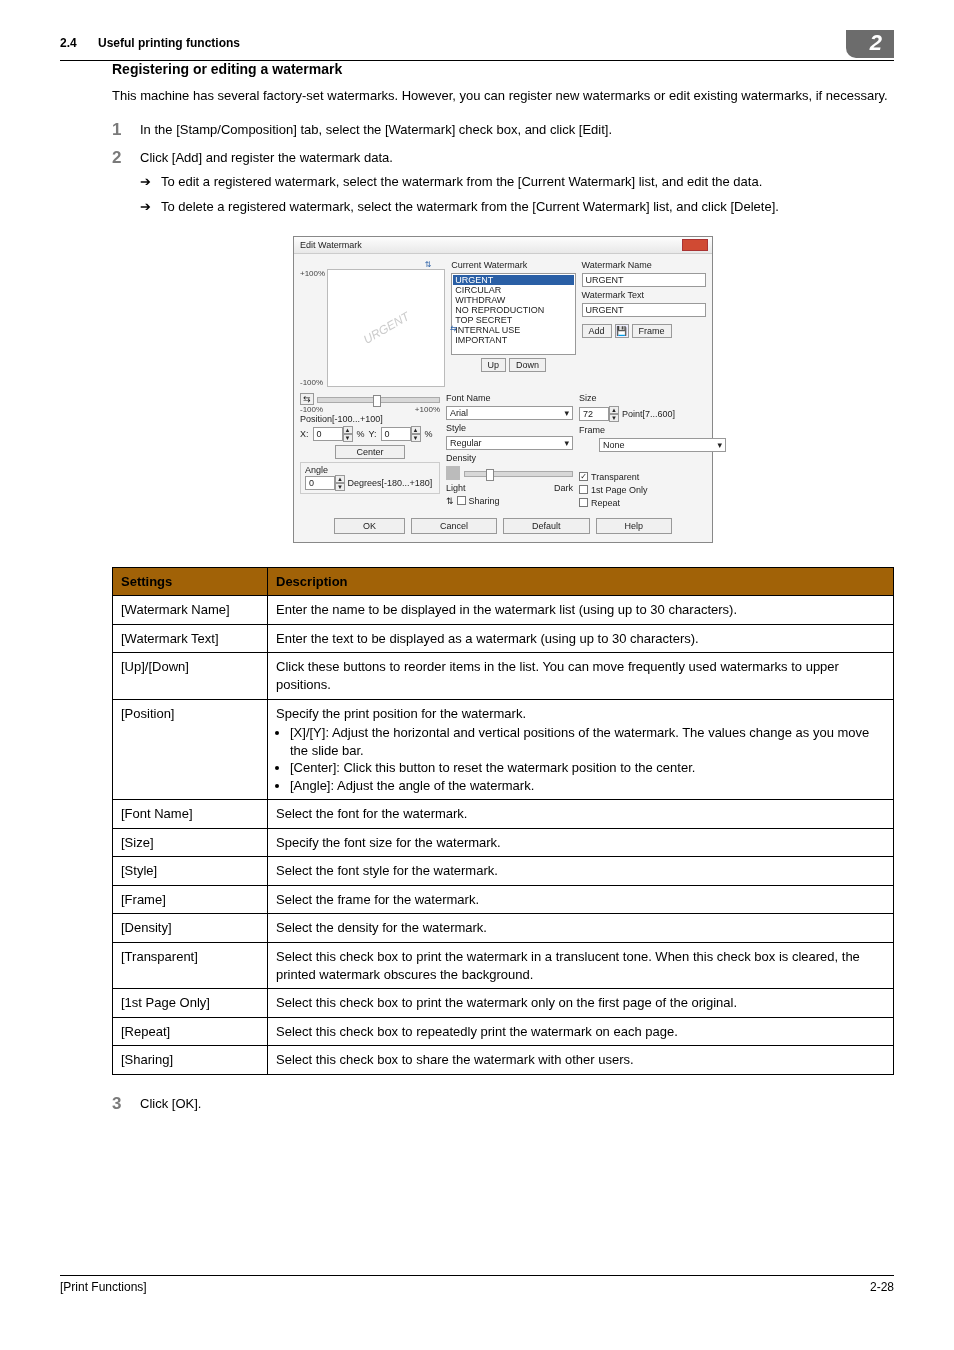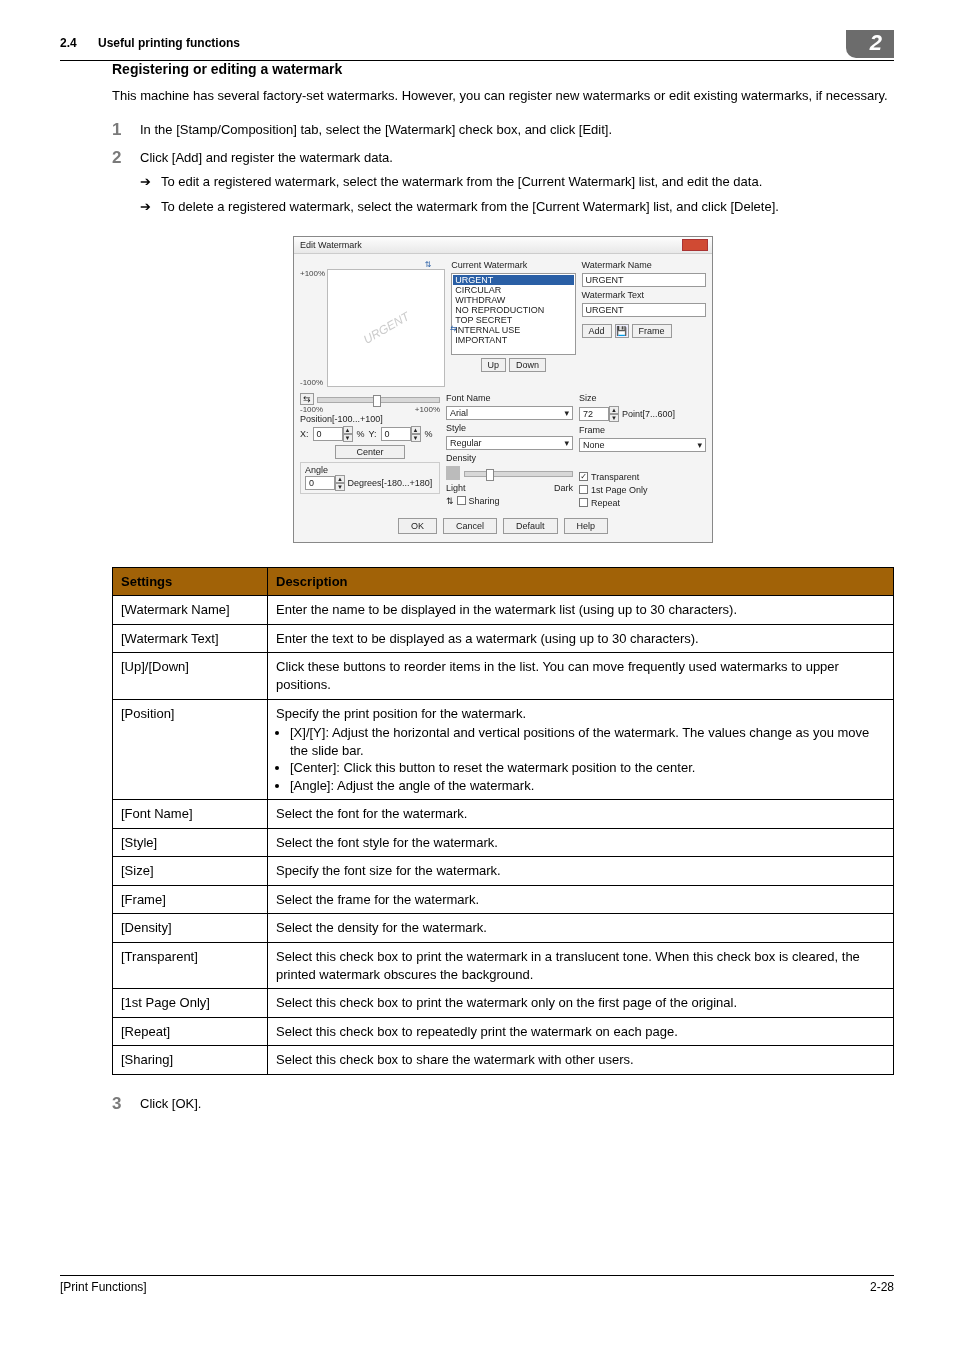--- a/index.html
+++ b/index.html
@@ -113,21 +113,21 @@
   .field-label { font-size:9px; color:#222; }
   .sliderbar {
     height:6px; background:#d8d8d8; border:1px solid #aaa;
     position:relative; margin:2px 0 0 0;
   }
   .slider-thumb {
     position:absolute; top:-3px; width:8px; height:12px;
     background:#fff; border:1px solid #888;
   }
   .dlg-bottom { display:flex; justify-content:center; gap:6px; padding:4px 0 2px 0; }
-  .dlg-bottom .smbtn { padding:2px 12px; }
+  .dlg-bottom .smbtn { padding:2px 28px; }
   .chkline { display:flex; align-items:center; gap:3px; }
   .chkline .box { width:9px; height:9px; border:1px solid #777; background:#fff; display:flex; align-items:center; justify-content:center; font-size:8px; line-height:1; }
   .spin { display:inline-flex; align-items:center; }
   .spin .txtin { width:30px; }
   .spin .spn-btns { display:flex; flex-direction:column; }
   .spin .spn-btns span { border:1px solid #999; background:#eee; font-size:6px; line-height:1; width:10px; text-align:center; }
   .anglebox { border:1px solid #ccc; padding:2px 4px; }
 
   
   table.settings {
@@ -336,21 +336,21 @@
                 <span class="spin">
                     <span class="txtin">72</span>
                     <span class="spn-btns">
                       <span>▲</span>
                       <span>▼</span>
                     </span>
                   </span>
                 <span class="field-label">Point[7...600]</span>
               </div>
               <span class="field-label">Frame</span>
-              <div class="txtin" style="display:flex; justify-content:space-between;">
+              <div class="txtin" style="display:flex; justify-content:space-between;margin-left:20px;">
                   <span>None</span>
                   <span>▾</span>
                 </div>
               <div style="height:14px;"></div>
               <div class="chkline">
                   <span class="box">✓</span>
                   <span class="field-label">Transparent</span>
                 </div>
               <div class="chkline">
                   <span class="box"></span>
@@ -402,26 +402,26 @@
               <li>[Center]: Click this button to reset the watermark position to the center.</li>
               <li>[Angle]: Adjust the angle of the watermark.</li>
             </ul>
           </td>
         </tr>
         <tr>
             <td>[Font Name]</td>
             <td>Select the font for the watermark.</td>
           </tr>
         <tr>
+            <td>[Size]</td>
+            <td>Specify the font size for the watermark.</td>
+          </tr>
+        <tr>
             <td>[Style]</td>
             <td>Select the font style for the watermark.</td>
-          </tr>
-        <tr>
-            <td>[Size]</td>
-            <td>Specify the font size for the watermark.</td>
           </tr>
         <tr>
             <td>[Frame]</td>
             <td>Select the frame for the watermark.</td>
           </tr>
         <tr>
             <td>[Density]</td>
             <td>Select the density for the watermark.</td>
           </tr>
         <tr>

